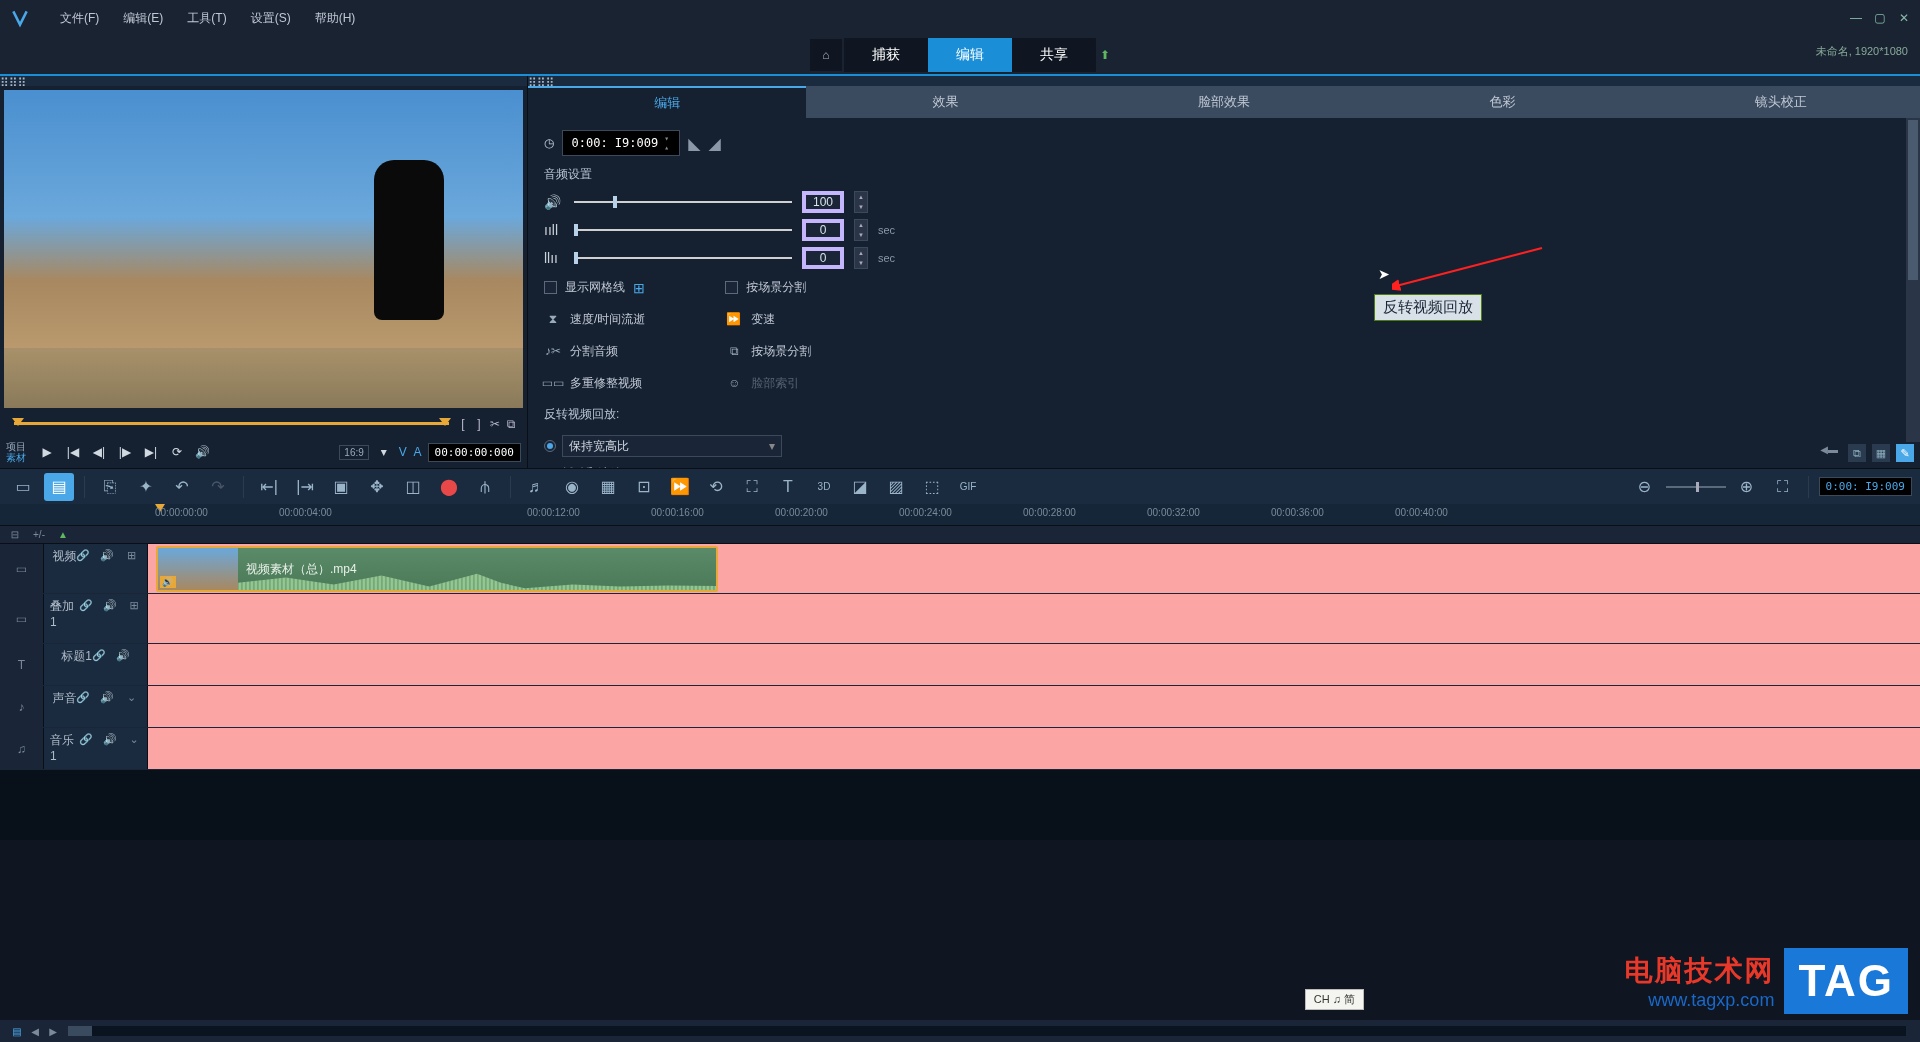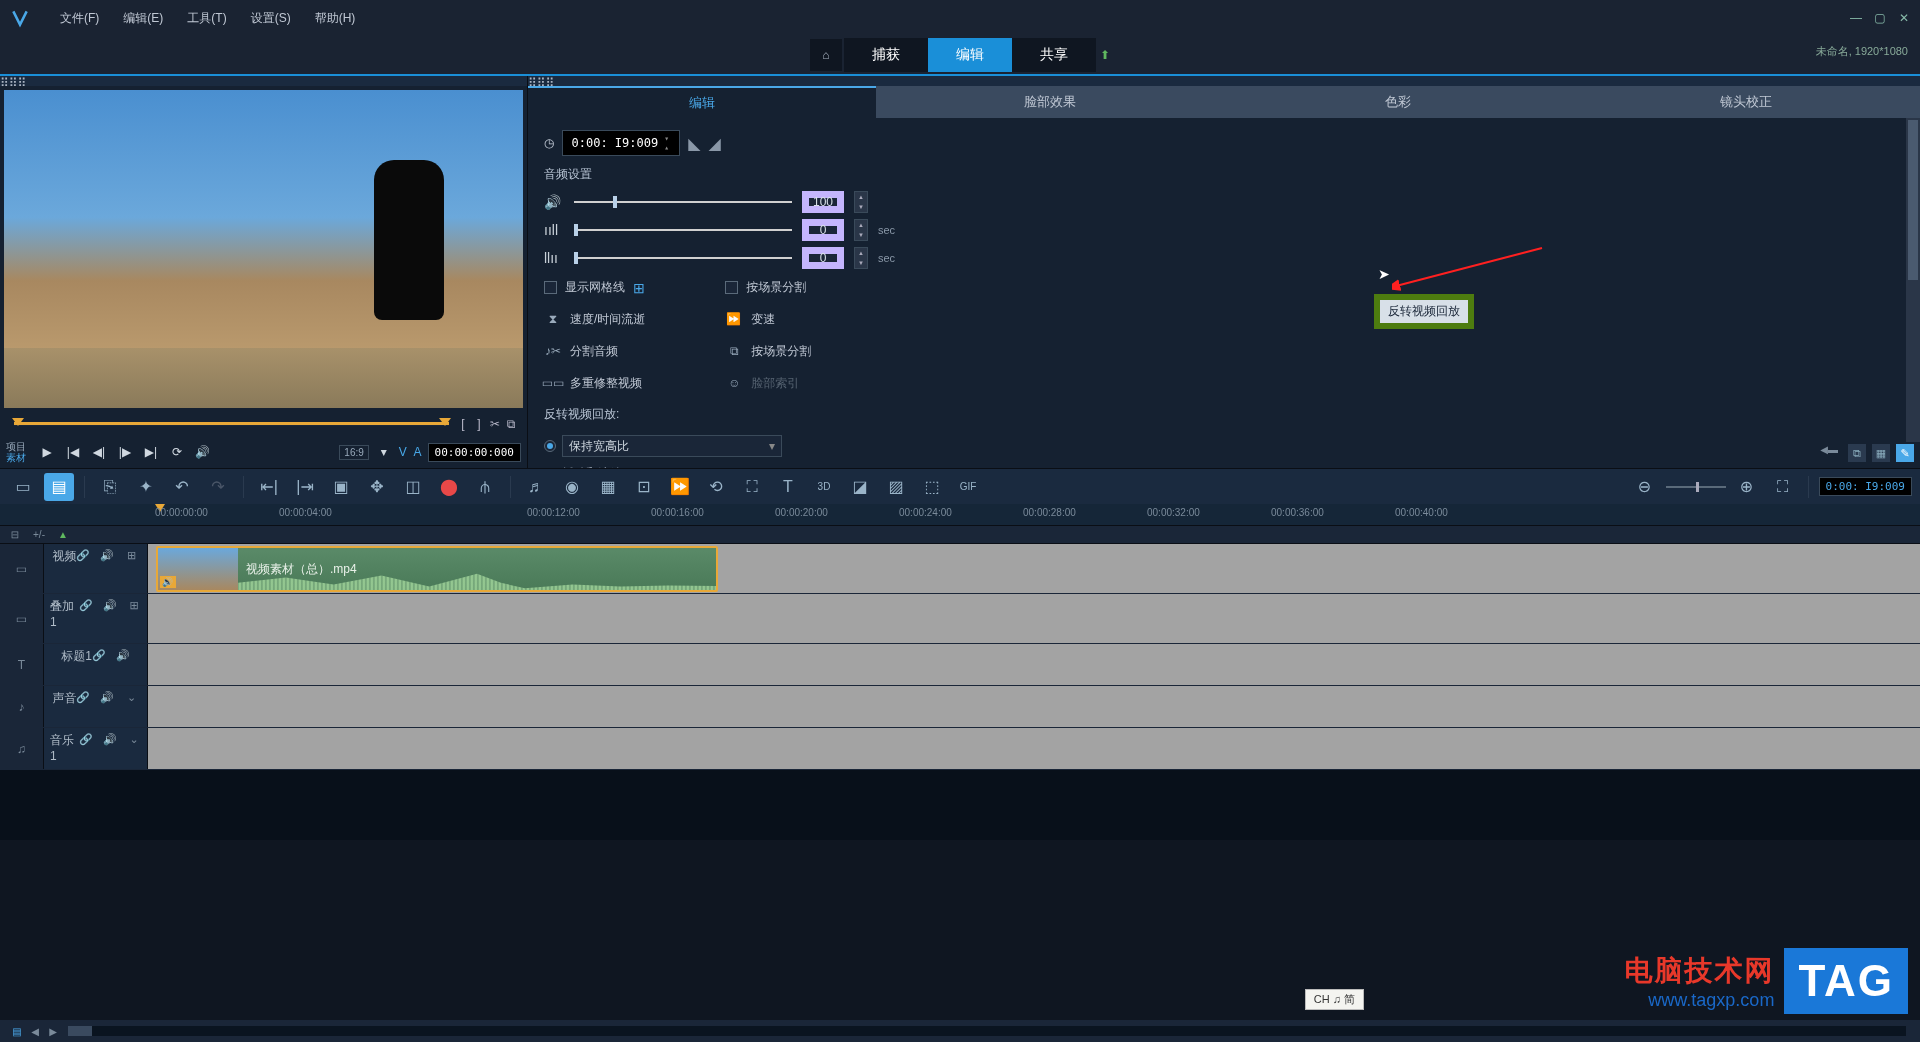--- a/index.html
+++ b/index.html
@@ -50,40 +50,40 @@
 .edit-body { flex: 1; padding: 12px 16px; overflow: auto; position: relative; }
 .timecode-row { display: flex; align-items: center; gap: 8px; margin-bottom: 10px; }
 .timecode-row .tc-box { background: #000; border: 1px solid #3a4a5a; padding: 3px 8px; font-family: monospace; color: #fff; font-size: 12px; display: flex; align-items: center; }
 .timecode-row .tc-box::after { content: "▾▴"; font-size: 8px; margin-left: 4px; color: #888; writing-mode: vertical-lr; }
 .timecode-row .flag { color: #8a98a8; cursor: pointer; font-size: 16px; }
 .section-label { color: #b8c4d4; margin: 8px 0; font-size: 12px; }
 .audio-row { display: flex; align-items: center; gap: 10px; margin: 6px 0; }
 .audio-row .aicon { width: 20px; color: #c8d0d8; font-size: 14px; }
 .audio-row .slider { flex: 0 0 218px; height: 2px; background: #d0d0d0; position: relative; }
 .audio-row .slider .thumb { position: absolute; top: -5px; width: 4px; height: 12px; background: #b8d0e8; }
-.audio-row .numbox { width: 42px; height: 22px; background: #1a2638; border: 7px solid #c4b5fd; color: #d8e0e8; text-align: center; display: flex; align-items: center; justify-content: center; }
+.audio-row .numbox { width: 42px; height: 22px; background: #1a2638; border: 4px solid #c4b5fd; color: #d8e0e8; text-align: center; display: flex; align-items: center; justify-content: center; }
 .audio-row .spinner { width: 14px; height: 22px; background: #2a3648; border: 1px solid #3a4a5a; display: flex; flex-direction: column; }
 .audio-row .spinner div { flex: 1; font-size: 6px; color: #aab; display: flex; align-items: center; justify-content: center; cursor: pointer; }
 .audio-row .unit { color: #8a98a8; font-size: 11px; }
 .two-col { display: flex; gap: 80px; margin-top: 10px; }
 .col { display: flex; flex-direction: column; gap: 14px; }
 .opt-row { display: flex; align-items: center; gap: 8px; color: #c0c8d4; cursor: pointer; font-size: 12px; }
 .opt-row.disabled { color: #556270; cursor: default; }
 .opt-row .cbox { width: 13px; height: 13px; border: 1px solid #5a6a7a; background: #1a2638; }
 .opt-row .ricon { width: 18px; height: 18px; display: flex; align-items: center; justify-content: center; color: #9ab; }
 .opt-row .grid-icon { color: #4aa8e8; font-size: 14px; }
 .resample { margin-top: 14px; }
 .resample .dropdown { width: 220px; height: 22px; background: #1a2638; border: 1px solid #3a4a5a; color: #d0d8e0; display: flex; align-items: center; padding: 0 6px; margin: 4px 0; cursor: pointer; }
 .resample .dropdown::after { content: "▾"; margin-left: auto; color: #888; }
 .resample .radio-row { display: flex; align-items: center; gap: 6px; margin: 4px 0; }
 .resample .radio { width: 12px; height: 12px; border-radius: 50%; border: 1px solid #5a6a7a; background: #1a2638; display: flex; align-items: center; justify-content: center; }
 .resample .radio.checked::after { content: ""; width: 6px; height: 6px; border-radius: 50%; background: #4aa8e8; }
 
 .red-arrow { position: absolute; left: 864px; top: 126px; pointer-events: none; }
-.tooltip { position: absolute; left: 846px; top: 176px; background: #d8e0e8; color: #1a2638; padding: 3px 8px; border: 6px solid #4d7c0f; font-size: 12px; }
+.tooltip { position: absolute; left: 846px; top: 176px; background: #d8e0e8; color: #1a2638; padding: 3px 8px; border: 1px solid #4d7c0f; font-size: 15px; }
 .cursor-arrow { position: absolute; left: 850px; top: 148px; pointer-events: none; font-size: 14px; color: #fff; }
 
 .panel-icons-br { position: absolute; right: 6px; bottom: 6px; display: flex; gap: 6px; }
 .panel-icons-br .pi { width: 18px; height: 18px; background: #2a3a4f; cursor: pointer; display: flex; align-items: center; justify-content: center; font-size: 11px; color: #8ab; }
 .panel-icons-br .pi.active { background: #4aa8e8; color: #fff; }
 .vscroll { position: absolute; right: 0; top: 42px; bottom: 26px; width: 14px; background: #2a3648; }
 .vscroll .vthumb { width: 10px; height: 160px; background: #4a5a6f; margin: 2px; }
 
 
 .toolbar { height: 36px; background: #1a2a3f; display: flex; align-items: center; padding: 0 8px; gap: 6px; border-top: 1px solid #0a0e15; }
@@ -106,21 +106,21 @@
 .track-header-bar .thb-btn.green { color: #5fb85f; }
 
 
 .tracks { background: #0f1a28; }
 .track { display: flex; border-bottom: 1px solid #1a2638; }
 .track .track-head { width: 44px; background: #1a2638; display: flex; align-items: center; justify-content: center; color: #7a8a9a; border-right: 1px solid #0a0e15; }
 .track .track-label { width: 104px; background: #1a2a3f; padding: 4px 6px; color: #b0bcc8; border-right: 1px solid #0a0e15; display: flex; flex-direction: row; justify-content: center; }
 .track .track-label .tname { font-size: 12px; margin-bottom: 4px; }
 .track .track-label .tbtns { display: flex; gap: 10px; }
 .track .track-label .tb { width: 14px; height: 14px; color: #7a8a9a; cursor: pointer; font-size: 11px; display: flex; align-items: center; justify-content: center; }
-.track .track-content { flex: 1; position: relative; background: #a3a3a3; }
+.track .track-content { flex: 1; position: relative; background: #fca5a5; }
 .track.tall { height: 50px; }
 .track.short { height: 42px; }
 
 .clip { position: absolute; left: 8px; top: 2px; height: 46px; width: 562px; background: linear-gradient(180deg, #5a8a68 0%, #4a7a58 100%); border: 2px solid #e8a838; border-radius: 2px; display: flex; align-items: center; }
 .clip .clip-thumb { width: 80px; height: 100%; background: linear-gradient(180deg, #6ba8db, #a88860); }
 .clip .clip-label { margin-left: 8px; color: #e8f0e8; font-size: 12px; }
 .clip .wave { position: absolute; left: 80px; right: 0; bottom: 0; height: 18px; background: repeating-linear-gradient(90deg, rgba(168,220,160,0.4) 0, rgba(168,220,160,0.9) 2px, rgba(168,220,160,0.3) 4px); clip-path: polygon(0 60%, 10% 30%, 20% 70%, 30% 20%, 40% 80%, 50% 10%, 55% 60%, 60% 90%, 70% 70%, 80% 80%, 90% 75%, 100% 78%, 100% 100%, 0 100%); }
 .clip .marker { position: absolute; left: 2px; bottom: 2px; width: 16px; height: 12px; background: #e8a838; font-size: 9px; color: #000; display: flex; align-items: center; justify-content: center; }
 
 .ime-badge { position: absolute; right: 556px; bottom: 32px; background: #f4f4f0; color: #333; padding: 2px 8px; border: 1px solid #bbb; font-size: 11px; }
@@ -195,20 +195,21 @@
       <div class="pbtn">▾</div>
       <div class="va">V A</div>
       <div class="tc">00:00:00:000</div>
     </div>
   </div>
 
   <div class="edit-panel">
     <div class="edit-grip">⠿⠿⠿</div>
     <div class="edit-tabs">
       <div class="edit-tab active">编辑</div>
+      <div class="edit-tab">效果</div>
       <div class="edit-tab">脸部效果</div>
       <div class="edit-tab">色彩</div>
       <div class="edit-tab">镜头校正</div>
     </div>
     <div class="edit-body">
       <div class="timecode-row">
         <span style="color:#c0c8d4">◷</span>
         <div class="tc-box">0:00: I9:009</div>
         <span class="flag">◣</span>
         <span class="flag">◢</span>

